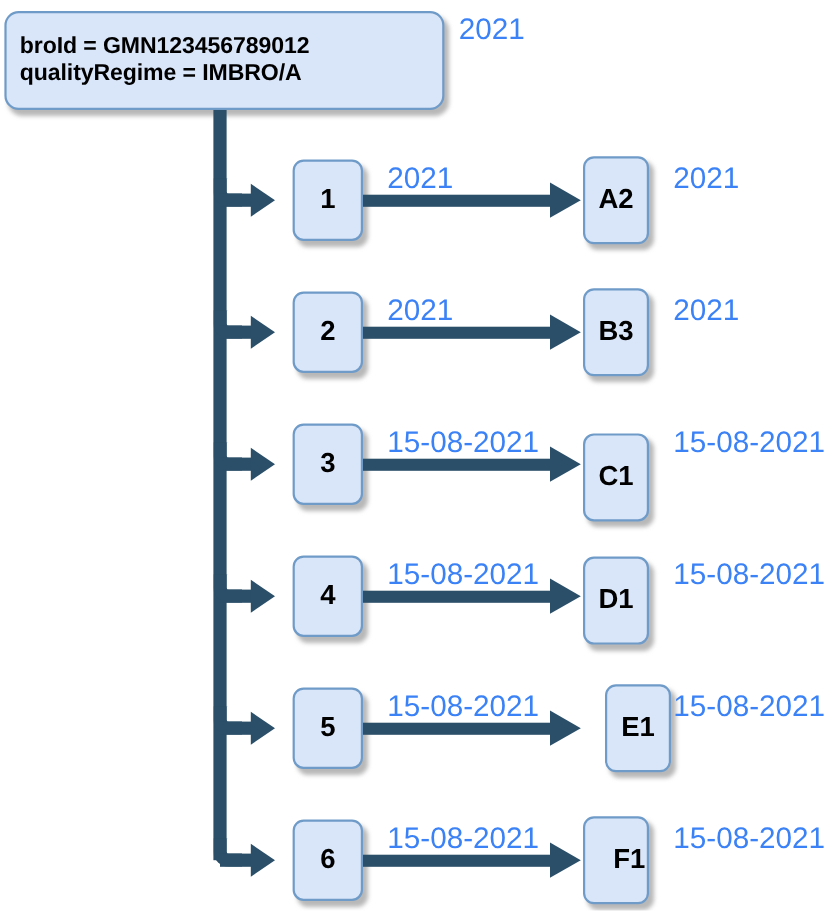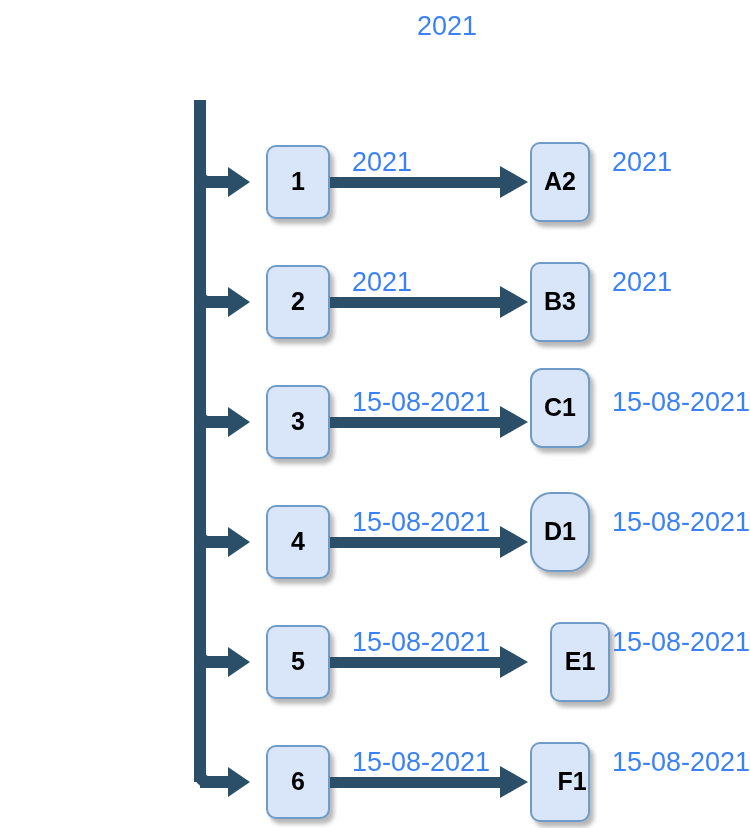--- a/index.html
+++ b/index.html
@@ -127,20 +127,26 @@
   }
   .edge-label { left: 352px; }
   .right-label { left: 612px; }
   .root-label { left: 417px; top: 11px; }
 </style>
 </head>
 <body>
 
 <div id="canvas">
 
+  <div class="node root-node">
+    <div>
+      <span class="root-line">broId = GMN123456789012</span>
+      <span class="root-line">qualityRegime = IMBRO/A</span>
+    </div>
+  </div>
   <div class="label root-label">2021</div>
 
   <div class="trunk"></div>
 
   <div id="rows">
       <div class="branch-elbow" style="top: 162px;"></div>
       <div class="branch" style="top: 176px;"></div>
       <div class="branch-arrow" style="left: 228px; top: 167px;"></div>
       <div class="node mid-node" style="top: 145px;">
         <span>1</span>
@@ -167,34 +173,34 @@
       <div class="label right-label" style="top: 267px;">2021</div>
       <div class="branch-elbow" style="top: 402px;"></div>
       <div class="branch" style="top: 416px;"></div>
       <div class="branch-arrow" style="left: 228px; top: 407px;"></div>
       <div class="node mid-node" style="top: 385px;">
         <span>3</span>
       </div>
       <div class="edge-stem" style="top: 417px;"></div>
       <div class="edge-arrow" style="left: 500px; top: 406px;"></div>
       <div class="label edge-label" style="top: 387px;">15-08-2021</div>
-      <div class="node right-node" style="top: 368px; border-radius: 12px;">
+      <div class="node right-node" style="top: 394px;">
         <span>C1</span>
       </div>
       <div class="label right-label" style="top: 387px;">15-08-2021</div>
       <div class="branch-elbow" style="top: 522px;"></div>
       <div class="branch" style="top: 536px;"></div>
       <div class="branch-arrow" style="left: 228px; top: 527px;"></div>
       <div class="node mid-node" style="top: 505px;">
         <span>4</span>
       </div>
       <div class="edge-stem" style="top: 537px;"></div>
       <div class="edge-arrow" style="left: 500px; top: 526px;"></div>
       <div class="label edge-label" style="top: 507px;">15-08-2021</div>
-      <div class="node right-node" style="top: 492px; border-radius: 21px;">
+      <div class="node right-node" style="top: 506px;">
         <span>D1</span>
       </div>
       <div class="label right-label" style="top: 507px;">15-08-2021</div>
       <div class="branch-elbow" style="top: 642px;"></div>
       <div class="branch" style="top: 656px;"></div>
       <div class="branch-arrow" style="left: 228px; top: 647px;"></div>
       <div class="node mid-node" style="top: 625px;">
         <span>5</span>
       </div>
       <div class="edge-stem" style="top: 657px;"></div>

